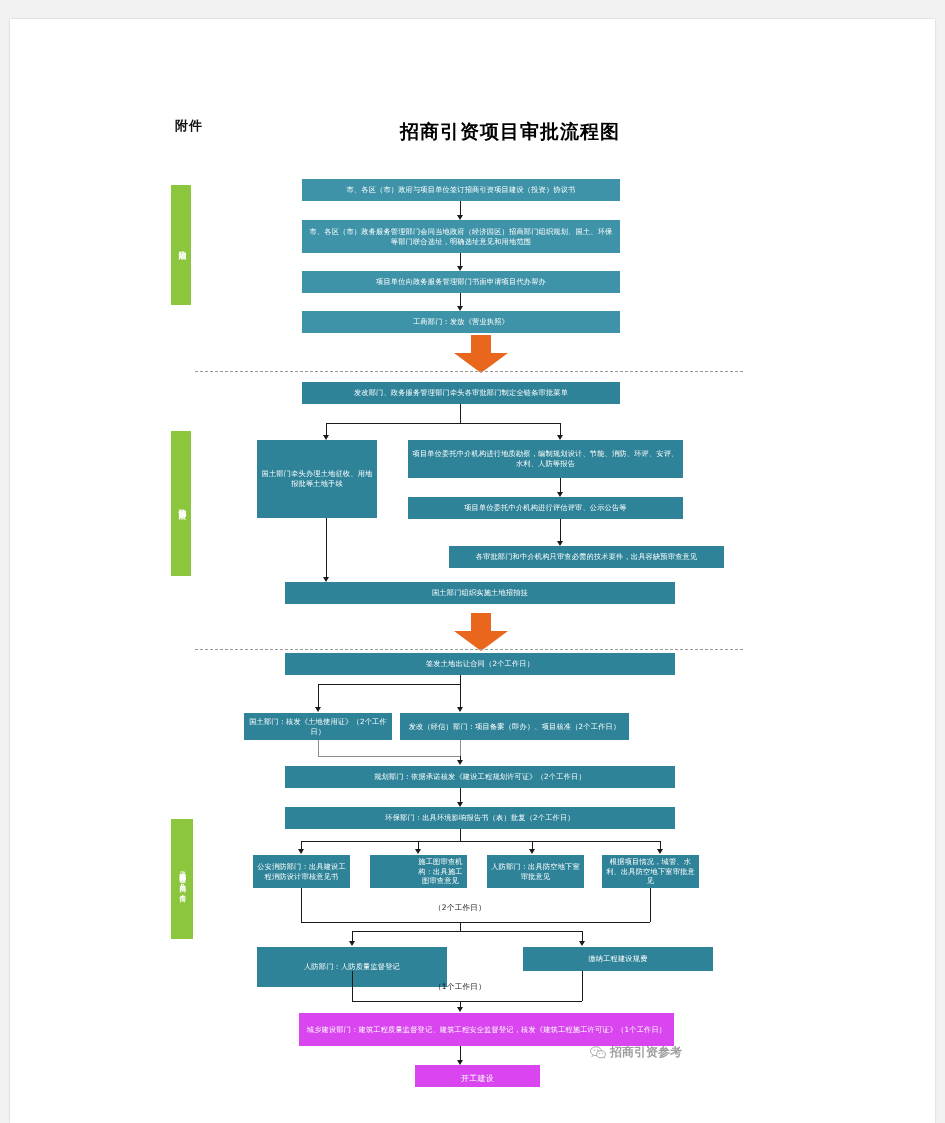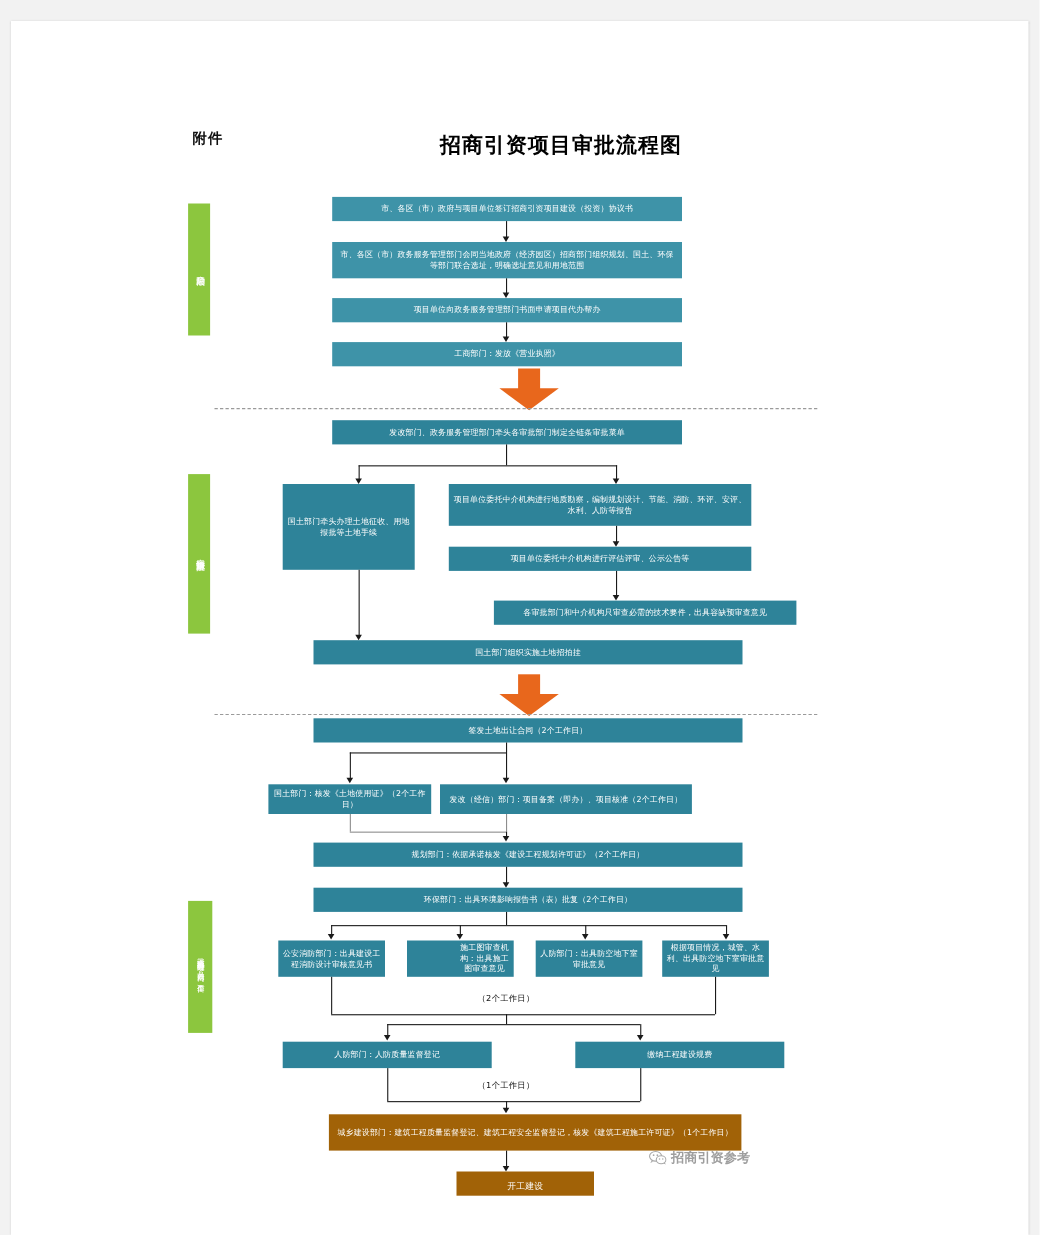--- a/index.html
+++ b/index.html
@@ -56,21 +56,21 @@
     background:#2E8399;
     color:#ffffff;
     font-size:7.2px;
     line-height:1.35;
     display:flex;align-items:center;justify-content:center;
     text-align:center;
     padding:2px 4px;
     letter-spacing:.2px;
   }
   .box.light{background:#3E93A8;}
-  .box.orange{background:#a16207;}
+  .box.orange{background:#d946ef;}
 
   
   .ln{position:absolute;background:#1a1a1a;}
   .ln.v{width:1px;}
   .ln.h{height:1px;}
   .ln.grey{background:#8d8d8d;}
 
   .arw{
     position:absolute;width:0;height:0;
     border-left:3.5px solid transparent;
@@ -271,21 +271,21 @@
 
     <div class="note" style="left:390px;top:884px;width:120px;">（2个工作日）</div>
 
     <div class="ln v" style="left:450px;top:903px;height:9px;"></div>
     <div class="ln h" style="left:342px;top:912px;width:230px;"></div>
     <div class="ln v" style="left:342px;top:912px;height:12px;"></div>
     <div class="arw" style="left:339px;top:922px;"></div>
     <div class="ln v" style="left:572px;top:912px;height:12px;"></div>
     <div class="arw" style="left:569px;top:922px;"></div>
 
-    <div class="box" style="left:247px;top:928px;width:190px;height:24px;">
+    <div class="box" style="left:247px;top:928px;width:190px;height:40px;">
       <span>人防部门：人防质量监督登记</span>
     </div>
     <div class="box" style="left:513px;top:928px;width:190px;height:24px;">
       <span>缴纳工程建设规费</span>
     </div>
 
     <div class="ln v" style="left:342px;top:952px;height:30px;"></div>
     <div class="ln v" style="left:572px;top:952px;height:30px;"></div>
     <div class="ln h" style="left:342px;top:982px;width:230px;"></div>
     <div class="ln v" style="left:450px;top:982px;height:8px;"></div>

